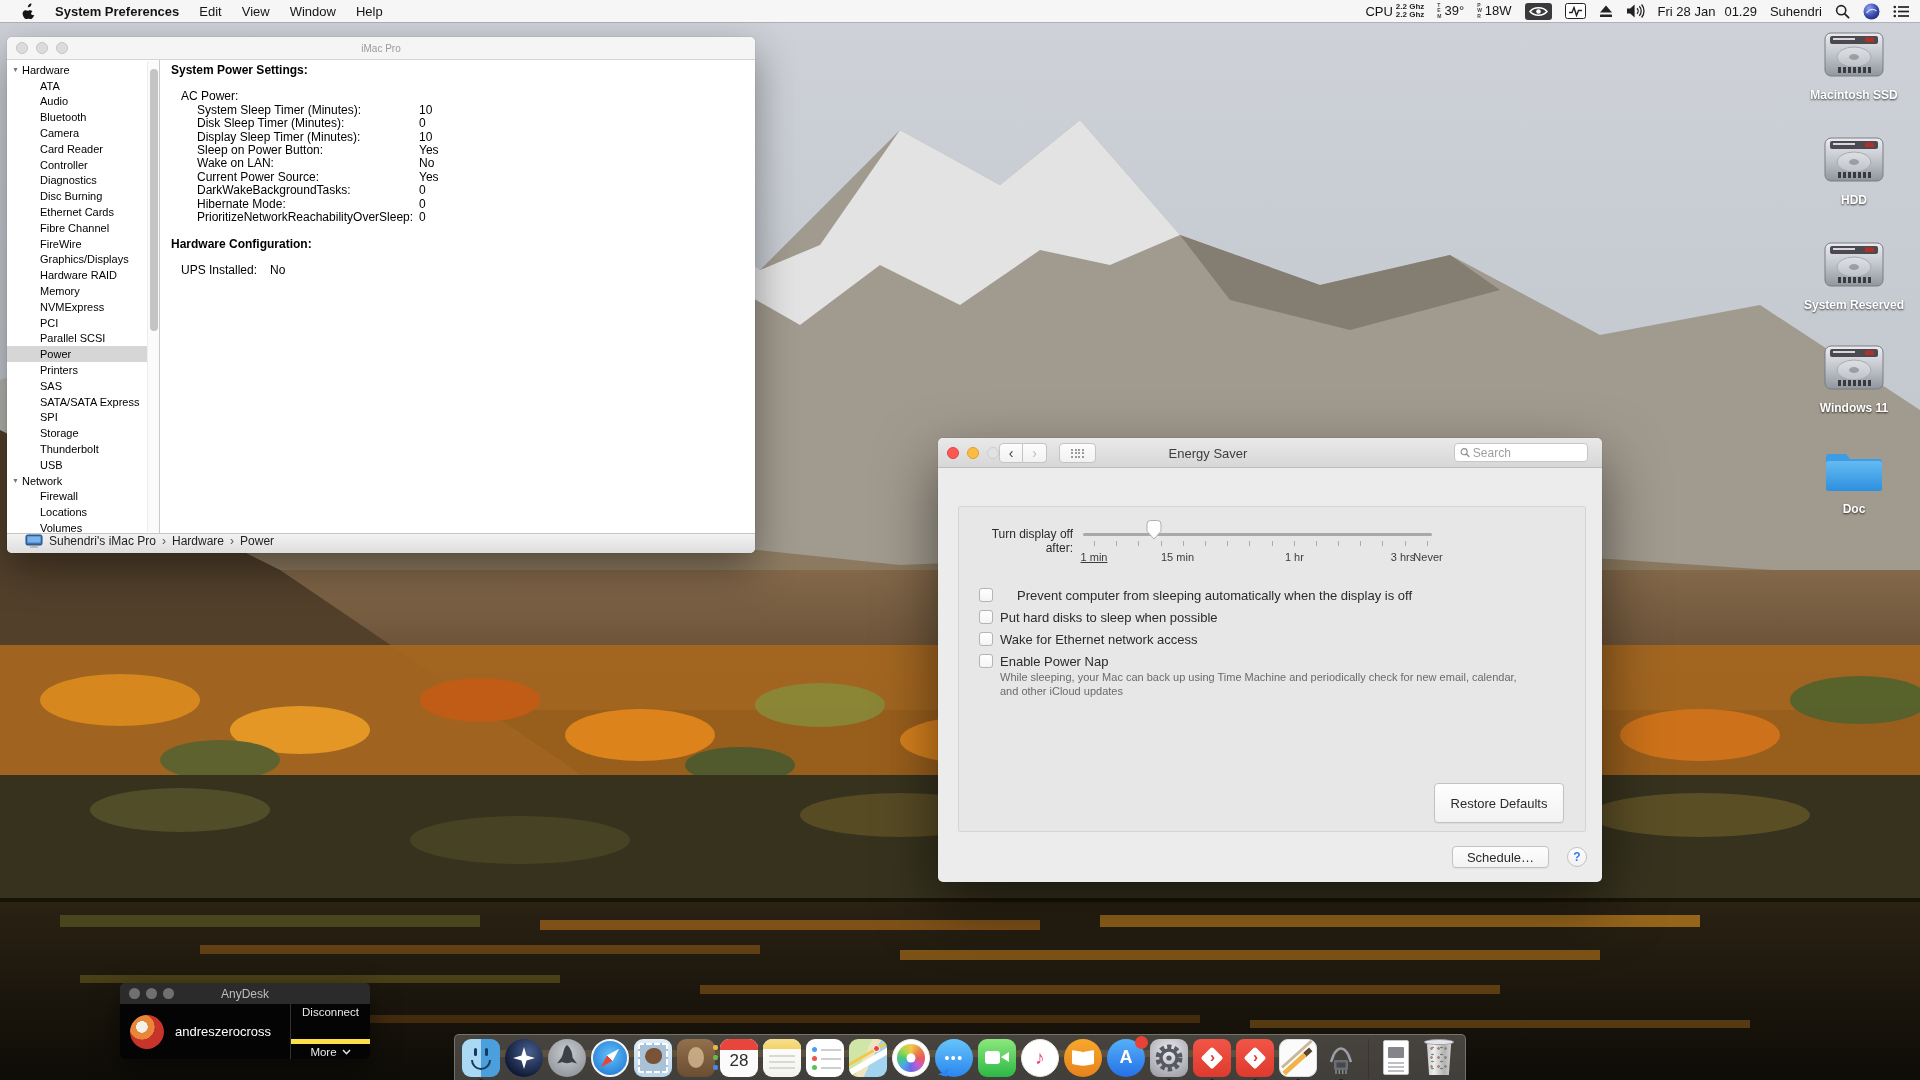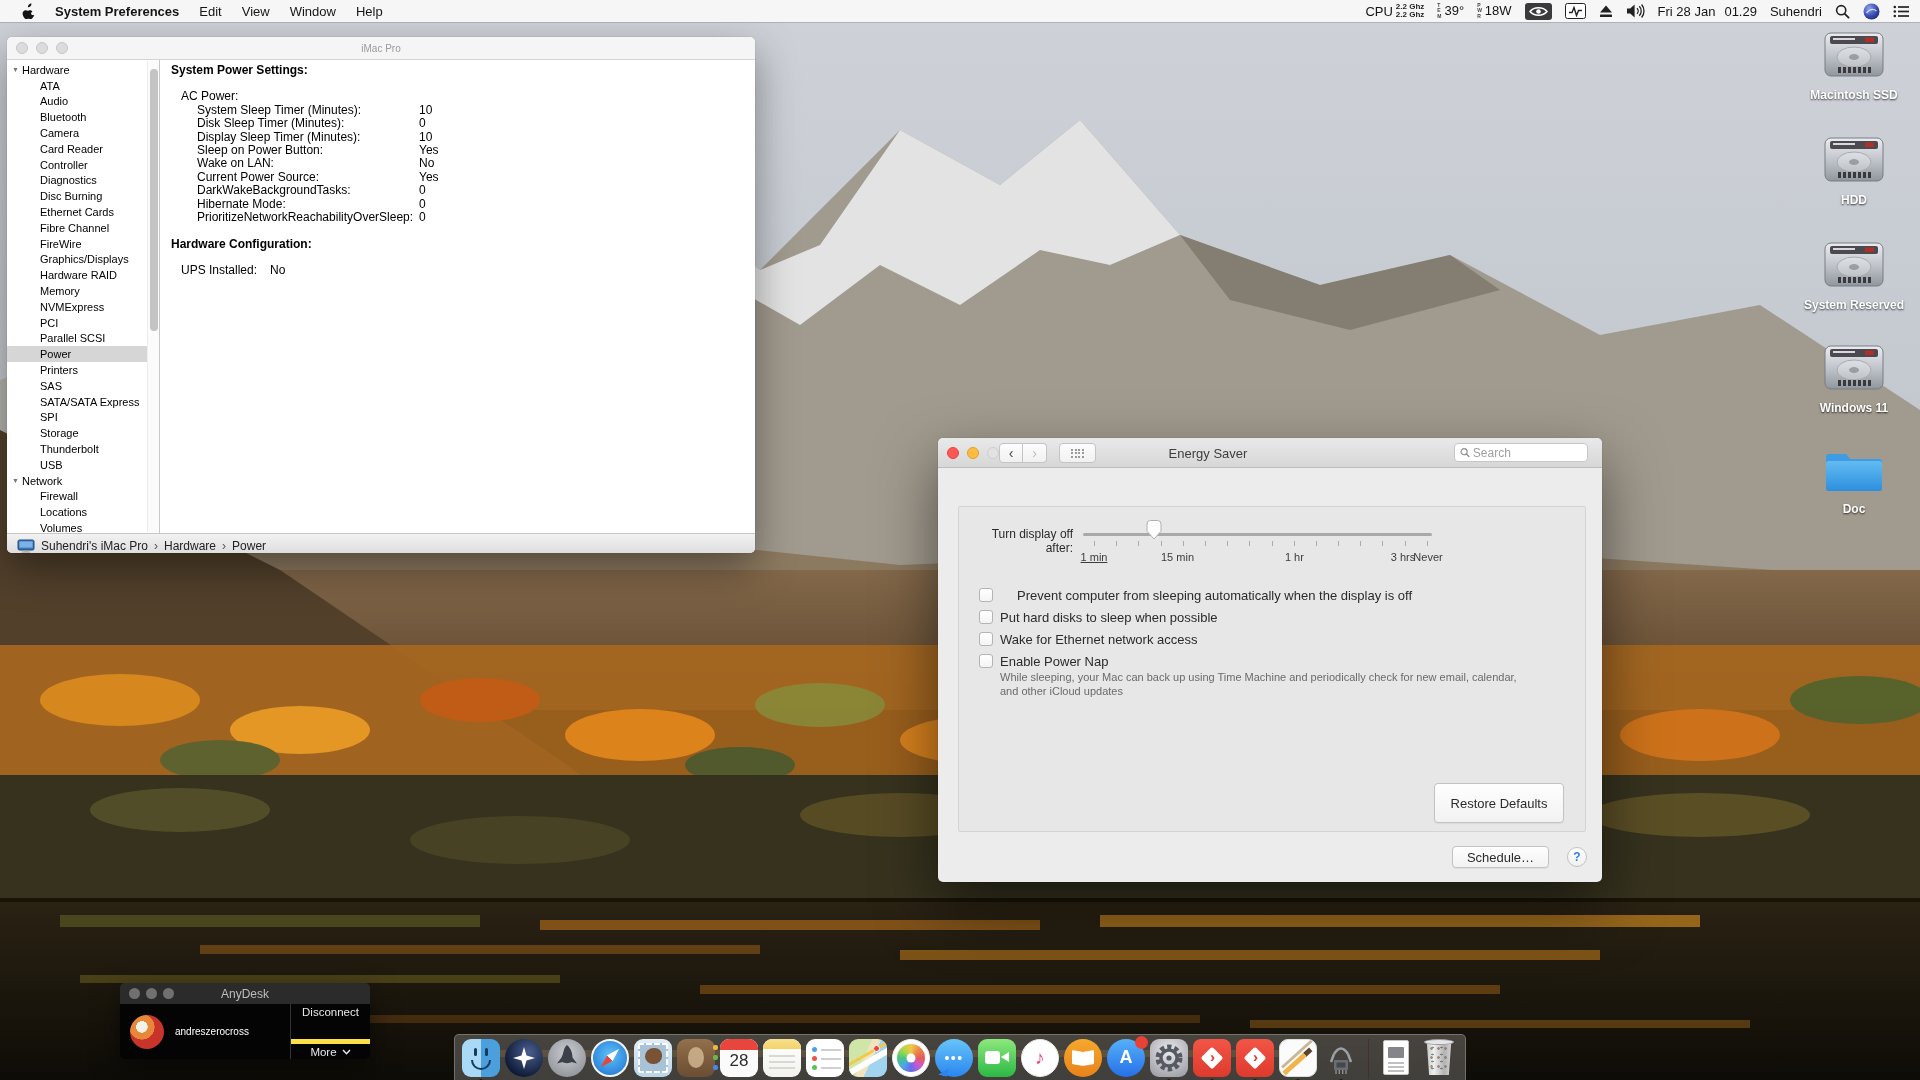--- a/index.html
+++ b/index.html
@@ -46,21 +46,21 @@
   #siw-content{flex:1;padding:4px 0 0 11px;font-size:12px;color:#000;line-height:13.4px;}
   .content-h{font-weight:bold;}
   #siw-group{margin-top:13px;padding-left:10px;}
   #siw-kv{margin-top:0;}
   .kv{display:flex;padding-left:26px;}
   .kv .k{width:222px;}
   #siw-h2{margin-top:14px;}
   #siw-ups{margin-top:12px;padding-left:10px;display:flex;}
   #siw-ups .v{margin-left:13px;}
   #siw-statusbar{height:20px;flex:0 0 auto;background:linear-gradient(#f2f2f2,#dedede);border-top:1px solid #c6c6c6;
-    display:flex;align-items:flex-end;font-size:12px;color:#222;padding-left:10px;gap:6px;}
+    display:flex;align-items:flex-start;font-size:12px;color:#222;padding-left:18px;gap:6px;}
   .crumb-sep{color:#555;margin:0 1px;}
 
   
   #esw{position:absolute;left:938px;top:438px;width:664px;height:444px;background:#ececec;border-radius:5px;
     box-shadow:0 24px 60px rgba(0,0,0,.5),0 0 1px rgba(0,0,0,.45);overflow:hidden;z-index:20;}
   #esw-titlebar{height:30px;background:linear-gradient(#e9e9e9,#d7d7d7);border-bottom:1px solid #bdbdbd;position:relative;}
   #esw-titlebar .lights{top:9px;}
   .nav-btns{position:absolute;left:61px;top:5px;display:flex;}
   .nav-btn{width:24px;height:20px;background:linear-gradient(#fdfdfd,#f1f1f1);border:1px solid #c4c4c4;
     display:flex;align-items:center;justify-content:center;font-size:14px;color:#3c3c3c;}
@@ -106,21 +106,21 @@
   
   #anydesk{position:absolute;left:120px;top:983px;width:250px;height:76px;border-radius:5px;overflow:hidden;z-index:30;
     box-shadow:0 10px 28px rgba(0,0,0,.5);}
   #ad-titlebar{height:21px;background:#2b2b2b;position:relative;display:flex;align-items:center;justify-content:center;
     color:#bdbdbd;font-size:12px;}
   #ad-titlebar .dot{width:11px;height:11px;border-radius:50%;background:#707070;}
   #ad-titlebar .lights{top:5px;gap:6px;}
   #ad-body{height:55px;background:#040404;display:flex;align-items:center;}
   #ad-avatar{width:34px;height:34px;border-radius:50%;margin-left:10px;flex:0 0 auto;
     background:radial-gradient(circle at 35% 35%,#f2f2e8 0 18%,#e8863a 19% 40%,#c8342a 41% 75%,#7a1f1a 76%);}
-  #ad-user{color:#fff;font-size:10px;margin-left:11px;flex:1;white-space:nowrap;}
+  #ad-user{color:#fff;font-size:13px;margin-left:11px;flex:1;white-space:nowrap;}
   #ad-right{width:80px;height:100%;border-left:1px solid #333;display:flex;flex-direction:column;flex:0 0 auto;}
   .ad-btn{flex:1;display:flex;align-items:center;justify-content:center;color:#e8e8e8;font-size:11.5px;gap:5px;}
   .ad-btn + .ad-btn{border-top:5px solid #fde047;margin-top:20px;}
 
   
   #dock{position:absolute;left:50%;transform:translateX(-50%);bottom:0;height:46px;z-index:40;
     background:rgba(250,248,246,.22);border:1px solid rgba(255,255,255,.25);border-bottom:none;border-radius:5px 5px 0 0;
     display:flex;align-items:flex-start;padding:4px 7px 0;gap:5px;}
   .dock-item{position:relative;width:38px;height:38px;flex:0 0 auto;}
   .dock-sep{width:1px;height:40px;background:rgba(60,30,15,.4);margin:0 3px;flex:0 0 auto;}

